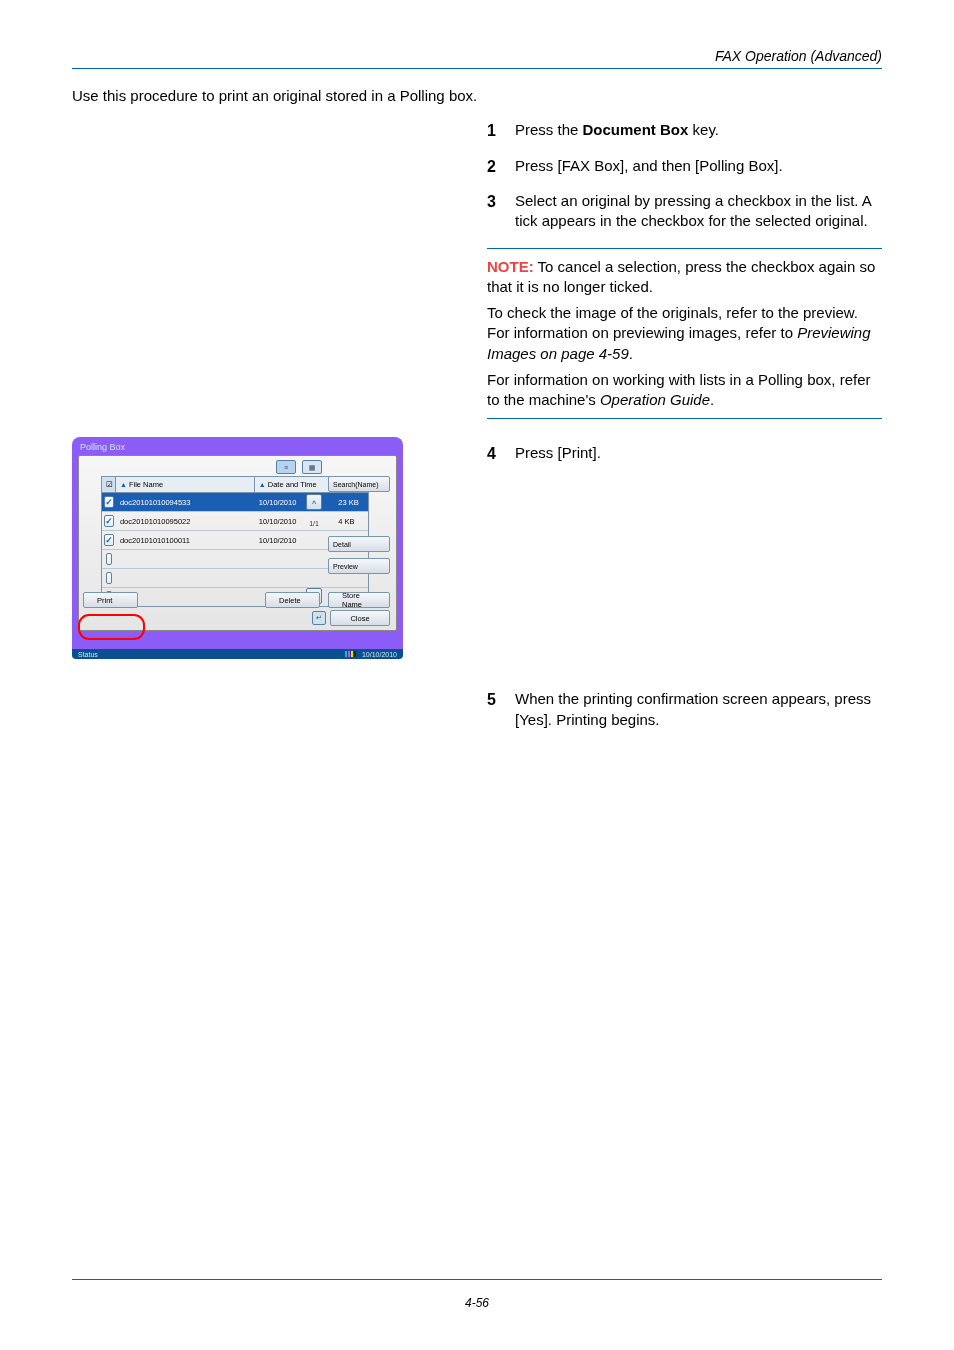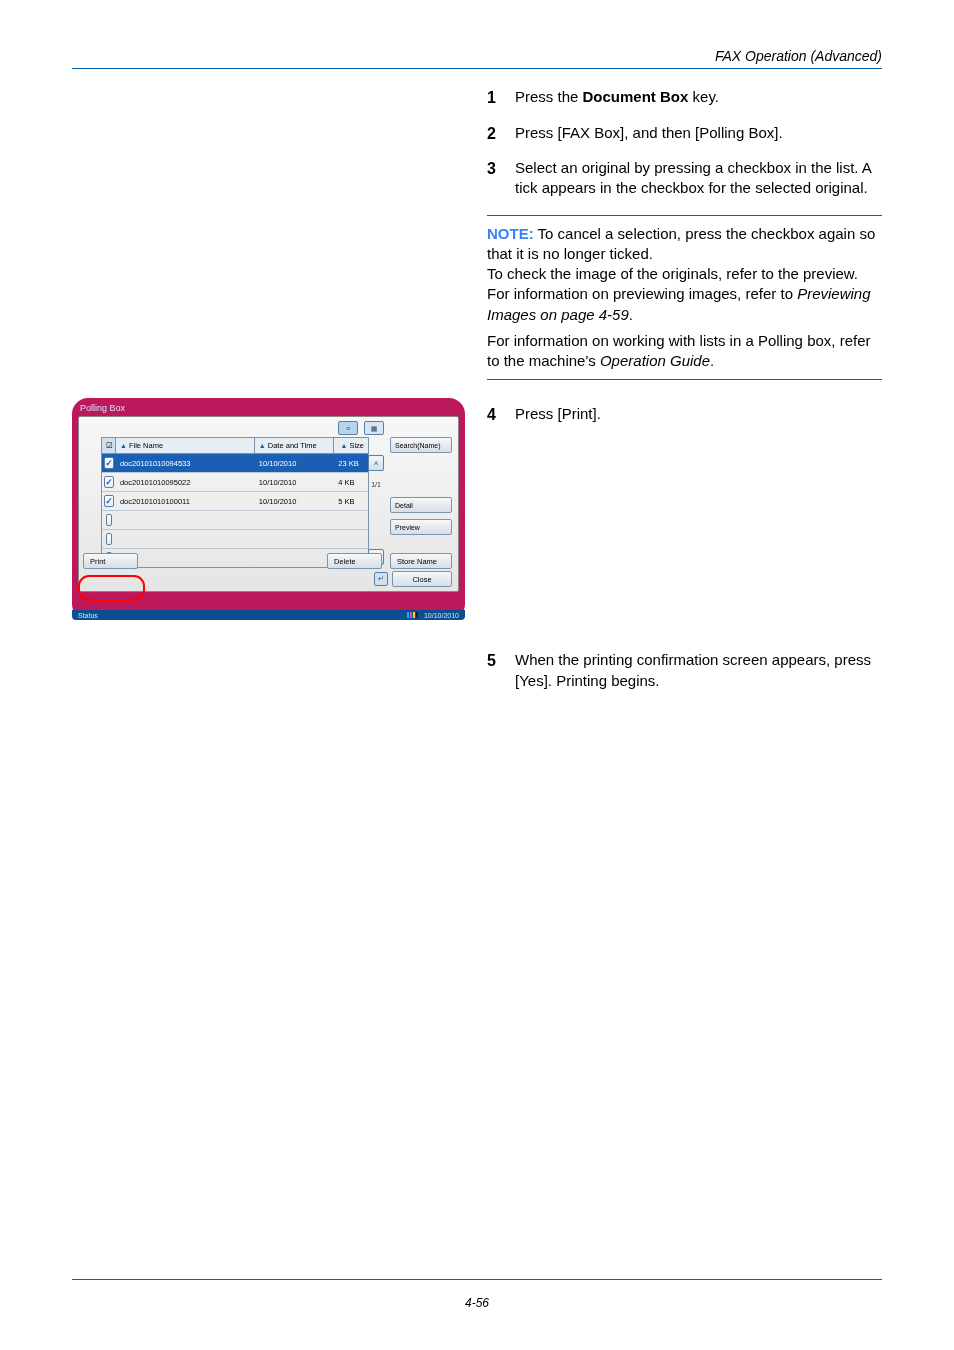--- a/index.html
+++ b/index.html
@@ -68,31 +68,31 @@
   }
   .note-box {
     border-top: 1.5px solid #0066b3;
     border-bottom: 1.5px solid #0066b3;
     padding: 8px 0 8px 0;
     margin: 16px 0 18px 0;
     font-size: 15px;
     line-height: 1.35;
   }
   .note-label {
-    color: #3b82f6;
+    color: #ef4444;
     font-weight: bold;
   }
   .italic { font-style: italic; }
 
   
   .panel {
-    width: 393px;
+    width: 331px;
     height: 222px;
-    background: #be185d;
-    border-radius: 16px;
+    background: #8b5cf6;
+    border-radius: 8px;
     position: relative;
     font-size: 8px;
     color: #000;
     margin-top: -6px;
   }
   .panel-title {
     color: #cde6ff;
     font-size: 9px;
     padding: 5px 8px 3px 8px;
   }
@@ -210,21 +210,21 @@
     display:flex;
     gap:8px;
   }
   .bb {
     height:16px;
     background:linear-gradient(#f6f8fa,#d6dee6);
     border:1px solid #7a94ad;
     border-radius:2px;
     font-size:7.5px;
     display:flex; align-items:center;
-    padding:0 6px;
+    padding:0 13px;
     box-sizing:border-box;
   }
   .bb.print { width:55px; }
   .bb.delete { width:55px; margin-left:auto;}
   .bb.store { width:62px;}
   .close-row {
     position:absolute;
     right:6px; bottom:4px;
     display:flex; align-items:center; gap:4px;
   }
@@ -281,20 +281,21 @@
     border-top:1.5px solid #0066b3;
   }
 </style>
 </head>
 <body>
 
 <div class="page">
   <div class="running-head">FAX Operation (Advanced)</div>
   <hr class="hr-top">
 
+  <div class="intro">Use this procedure to print an original stored in a Polling box.</div>
 
   <div class="two-col">
     <div class="left-col"></div>
     <div class="right-col">
       <div class="steps">
         <div class="step">
           <div class="step-num">1</div>
           <div>
             <span>Press the </span><b>Document Box</b><span> key.</span>
           </div>
@@ -306,21 +307,21 @@
         <div class="step">
           <div class="step-num">3</div>
           <div>Select an original by pressing a checkbox in the list. A tick appears in the checkbox for the selected original.</div>
         </div>
       </div>
 
       <div class="note-box">
         <div>
           <span class="note-label">NOTE:</span><span> To cancel a selection, press the checkbox again so that it is no longer ticked.</span>
         </div>
-        <div style="">
+        <div style="margin-top:6px;">
           <span>To check the image of the originals, refer to the preview. For information on previewing images, refer to </span><span class="italic">Previewing Images on page 4-59</span><span>.</span>
         </div>
         <div style="margin-top:6px;">
           <span>For information on working with lists in a Polling box, refer to the machine's </span><span class="italic">Operation Guide</span><span>.</span>
         </div>
       </div>
     </div>
   </div>
 
   <div class="two-col" style="margin-top:6px;">

